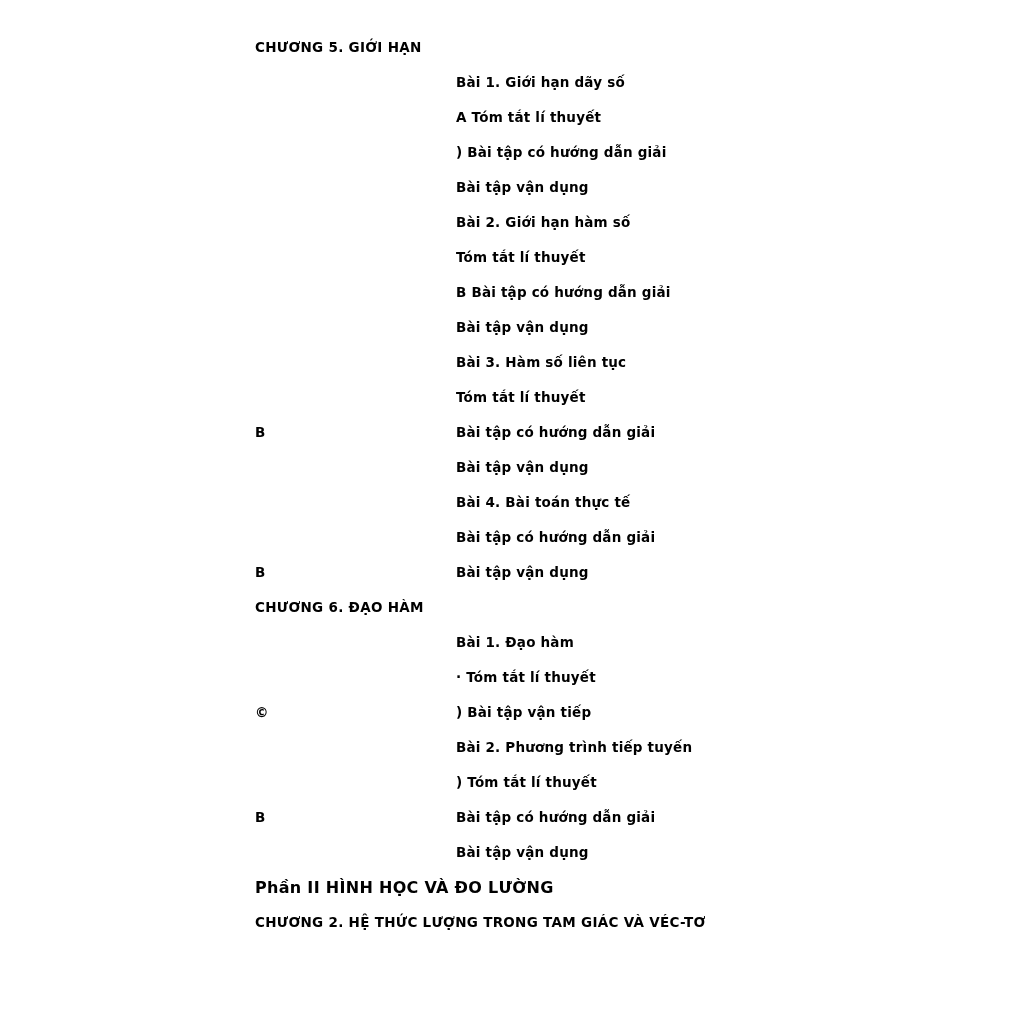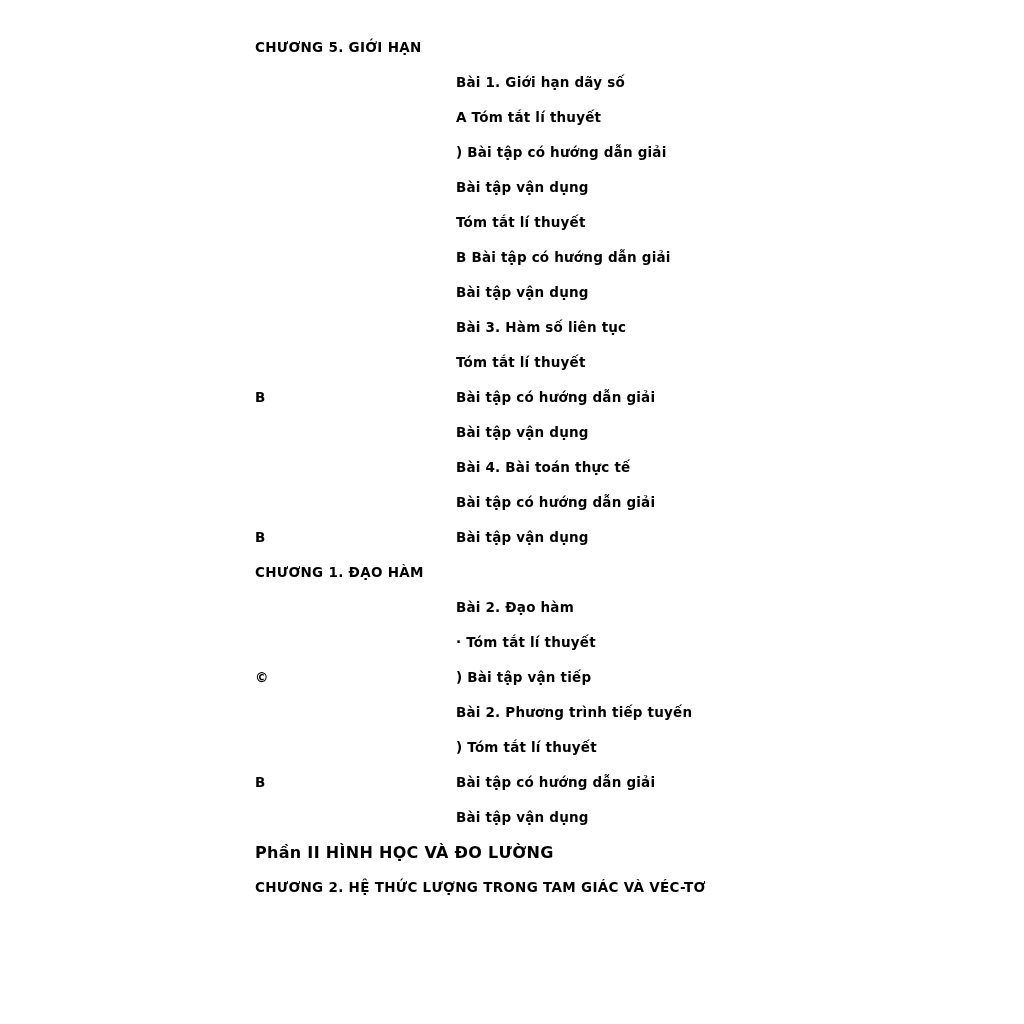--- a/index.html
+++ b/index.html
@@ -83,20 +83,23 @@
       <div class="row">
         <span class="entry">A Tóm tắt lí thuyết</span>
       </div>
       <div class="row">
         <span class="entry">) Bài tập có hướng dẫn giải</span>
       </div>
       <div class="row">
         <span class="entry">Bài tập vận dụng</span>
       </div>
       <div class="row">
+        <span class="entry">Bài 2. Giới hạn hàm số</span>
+      </div>
+      <div class="row">
         <span class="entry">Tóm tắt lí thuyết</span>
       </div>
       <div class="row">
         <span class="entry">B Bài tập có hướng dẫn giải</span>
       </div>
       <div class="row">
         <span class="entry">Bài tập vận dụng</span>
       </div>
       <div class="row">
         <span class="entry">Bài 3. Hàm số liên tục</span>
@@ -115,24 +118,24 @@
         <span class="entry">Bài 4. Bài toán thực tế</span>
       </div>
       <div class="row">
         <span class="entry">Bài tập có hướng dẫn giải</span>
       </div>
       <div class="row">
         <span class="marker">B</span>
         <span class="entry">Bài tập vận dụng</span>
       </div>
       <div class="row">
-        <span class="chapter">CHƯƠNG 1. ĐẠO HÀM</span>
+        <span class="chapter">CHƯƠNG 6. ĐẠO HÀM</span>
       </div>
       <div class="row">
-        <span class="entry">Bài 2. Đạo hàm</span>
+        <span class="entry">Bài 1. Đạo hàm</span>
       </div>
       <div class="row">
         <span class="entry">· Tóm tắt lí thuyết</span>
       </div>
       <div class="row">
         <span class="marker">©</span>
         <span class="entry">) Bài tập vận tiếp</span>
       </div>
       <div class="row">
         <span class="entry">Bài 2. Phương trình tiếp tuyến</span>

